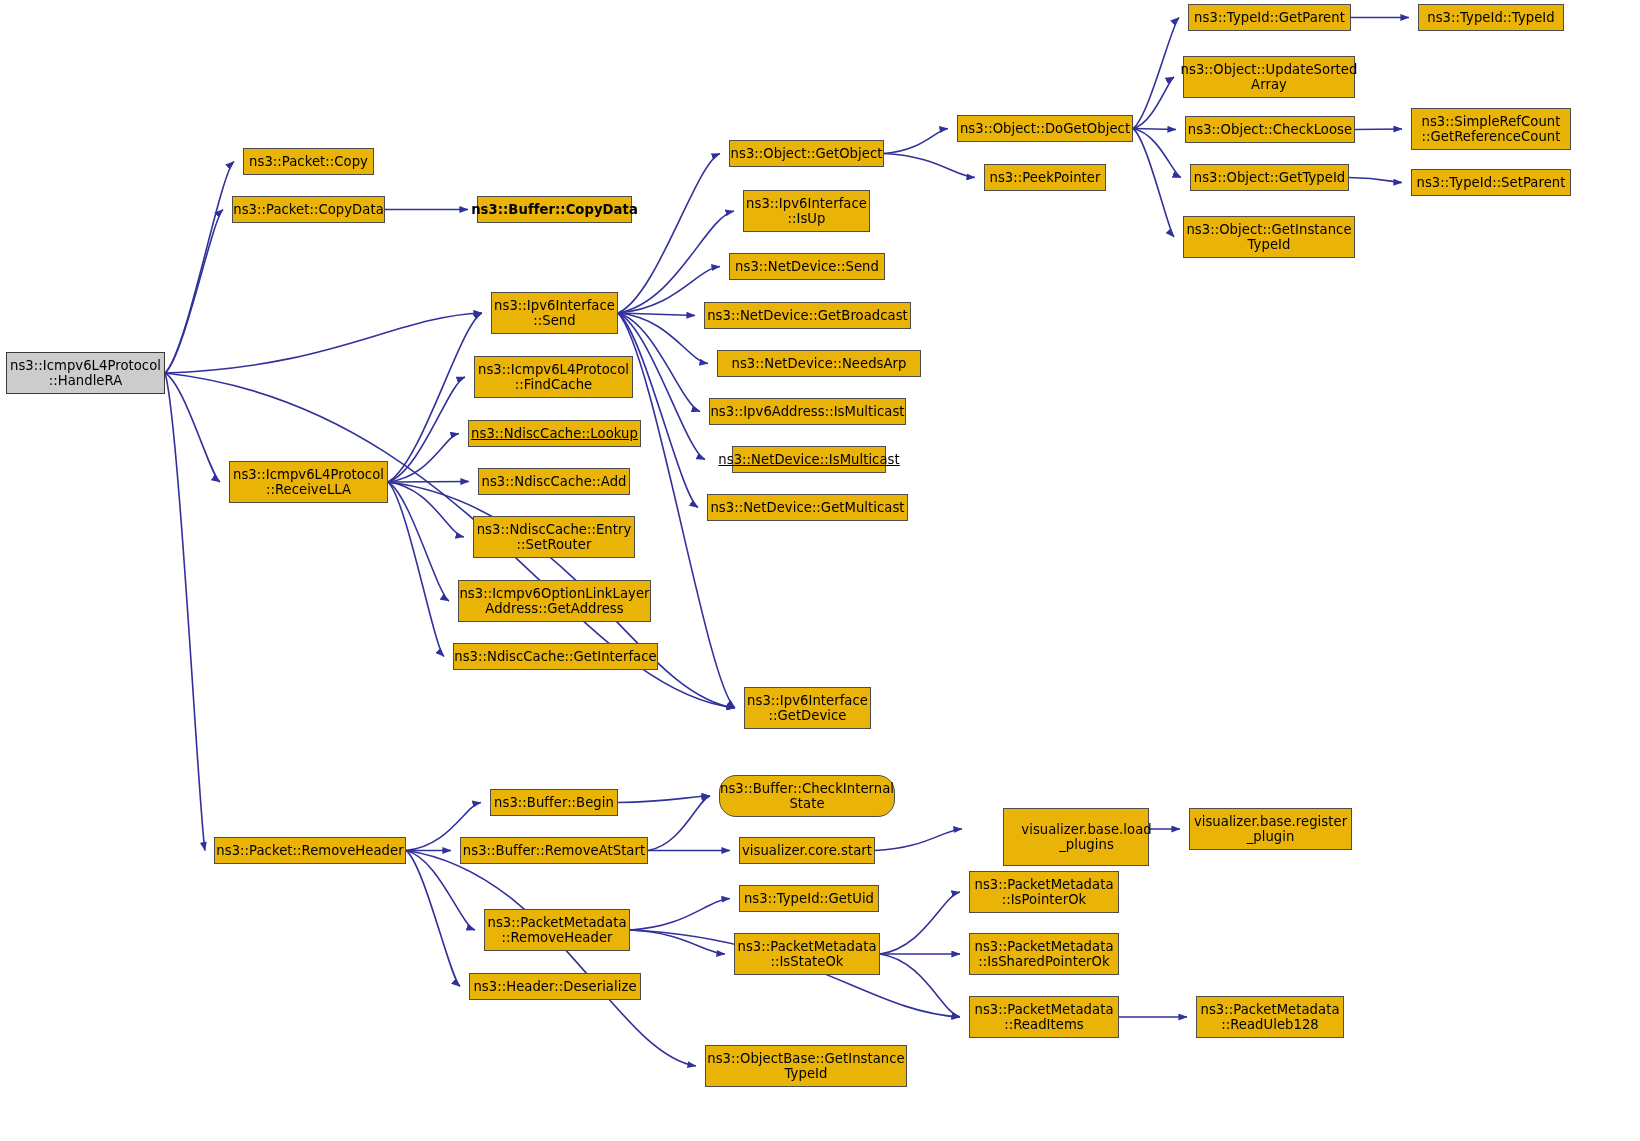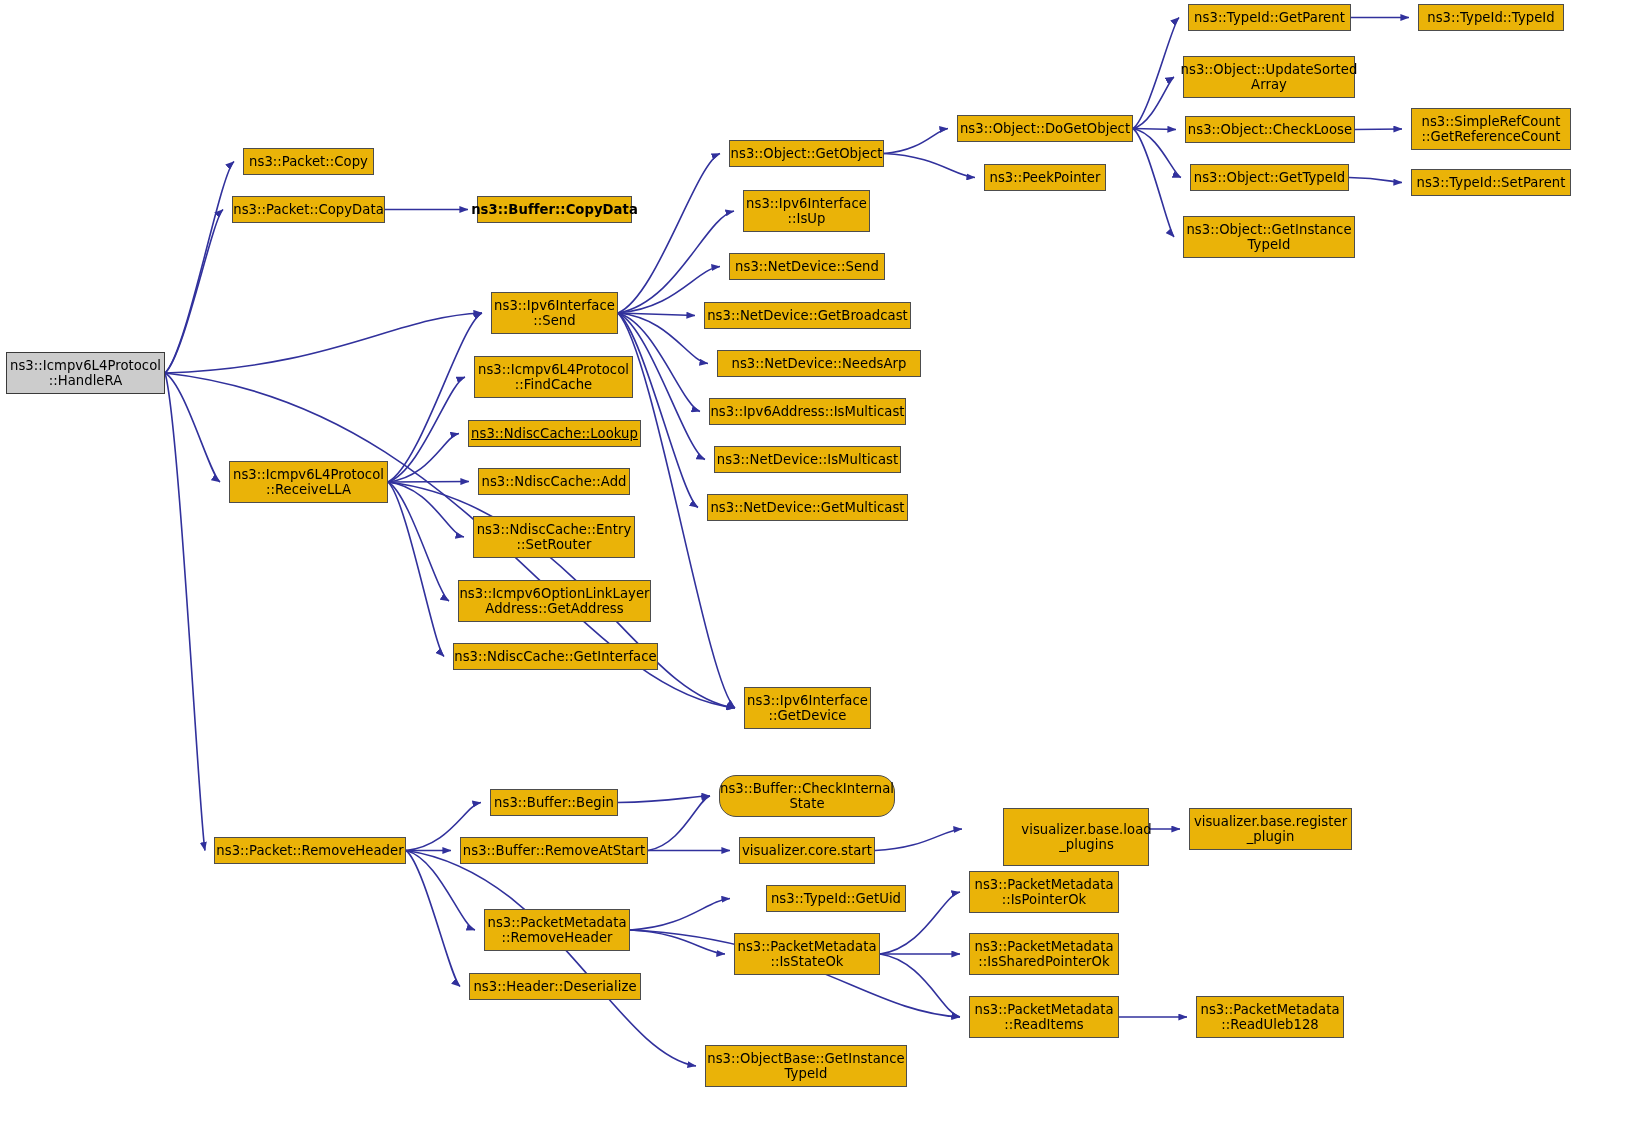--- a/index.html
+++ b/index.html
@@ -127,21 +127,21 @@
       <div class="node" style="left: 458px; top: 580px; width: 193px; height: 42px;">ns3::Icmpv6OptionLinkLayer
 Address::GetAddress</div>
       <div class="node" style="left: 453px; top: 643px; width: 205px; height: 27px;">ns3::NdiscCache::GetInterface</div>
       <div class="node" style="left: 729px; top: 140px; width: 155px; height: 27px;">ns3::Object::GetObject</div>
       <div class="node" style="left: 743px; top: 190px; width: 127px; height: 42px;">ns3::Ipv6Interface
 ::IsUp</div>
       <div class="node" style="left: 729px; top: 253px; width: 156px; height: 27px;">ns3::NetDevice::Send</div>
       <div class="node" style="left: 704px; top: 302px; width: 207px; height: 27px;">ns3::NetDevice::GetBroadcast</div>
       <div class="node" style="left: 717px; top: 350px; width: 204px; height: 27px;">ns3::NetDevice::NeedsArp</div>
       <div class="node" style="left: 709px; top: 398px; width: 197px; height: 27px;">ns3::Ipv6Address::IsMulticast</div>
-      <div class="node" style="left: 714px; top: 446px; width: 187px; height: 27px;">ns3::NetDevice::IsMulticast</div>
+      <div class="node" style="left: 732px; top: 446px; width: 154px; height: 27px; text-decoration: underline;">ns3::NetDevice::IsMulticast</div>
       <div class="node" style="left: 707px; top: 494px; width: 201px; height: 27px;">ns3::NetDevice::GetMulticast</div>
       <div class="node" style="left: 744px; top: 687px; width: 127px; height: 42px;">ns3::Ipv6Interface
 ::GetDevice</div>
       <div class="node" style="left: 957px; top: 115px; width: 176px; height: 27px;">ns3::Object::DoGetObject</div>
       <div class="node" style="left: 984px; top: 164px; width: 122px; height: 27px;">ns3::PeekPointer</div>
       <div class="node" style="left: 1188px; top: 4px; width: 163px; height: 27px;">ns3::TypeId::GetParent</div>
       <div class="node" style="left: 1183px; top: 56px; width: 172px; height: 42px;">ns3::Object::UpdateSorted
 Array</div>
       <div class="node" style="left: 1185px; top: 116px; width: 170px; height: 27px;">ns3::Object::CheckLoose</div>
       <div class="node" style="left: 1190px; top: 164px; width: 159px; height: 27px;">ns3::Object::GetTypeId</div>
@@ -153,21 +153,21 @@
       <div class="node" style="left: 1411px; top: 169px; width: 160px; height: 27px;">ns3::TypeId::SetParent</div>
       <div class="node" style="left: 214px; top: 837px; width: 192px; height: 27px;">ns3::Packet::RemoveHeader</div>
       <div class="node" style="left: 490px; top: 789px; width: 128px; height: 27px;">ns3::Buffer::Begin</div>
       <div class="node" style="left: 460px; top: 837px; width: 188px; height: 27px;">ns3::Buffer::RemoveAtStart</div>
       <div class="node" style="left: 484px; top: 909px; width: 146px; height: 42px;">ns3::PacketMetadata
 ::RemoveHeader</div>
       <div class="node" style="left: 469px; top: 973px; width: 172px; height: 27px;">ns3::Header::Deserialize</div>
       <div class="node" style="left: 719px; top: 775px; width: 176px; height: 42px; border-radius: 17px;">ns3::Buffer::CheckInternal
 State</div>
       <div class="node" style="left: 739px; top: 837px; width: 136px; height: 27px; text-align: center;">visualizer.core.start</div>
-      <div class="node" style="left: 739px; top: 885px; width: 140px; height: 27px; margin-left: 27px;">ns3::TypeId::GetUid</div>
+      <div class="node" style="left: 739px; top: 885px; width: 140px; height: 27px;">ns3::TypeId::GetUid</div>
       <div class="node" style="left: 734px; top: 933px; width: 146px; height: 42px;">ns3::PacketMetadata
 ::IsStateOk</div>
       <div class="node" style="left: 705px; top: 1045px; width: 202px; height: 42px;">ns3::ObjectBase::GetInstance
 TypeId</div>
       <div class="node" style="left: 1003px; top: 808px; width: 146px; height: 58px; padding-left: 21px;">visualizer.base.load
 _plugins</div>
       <div class="node" style="left: 969px; top: 871px; width: 150px; height: 42px;">ns3::PacketMetadata
 ::IsPointerOk</div>
       <div class="node" style="left: 969px; top: 933px; width: 150px; height: 42px;">ns3::PacketMetadata
 ::IsSharedPointerOk</div>

